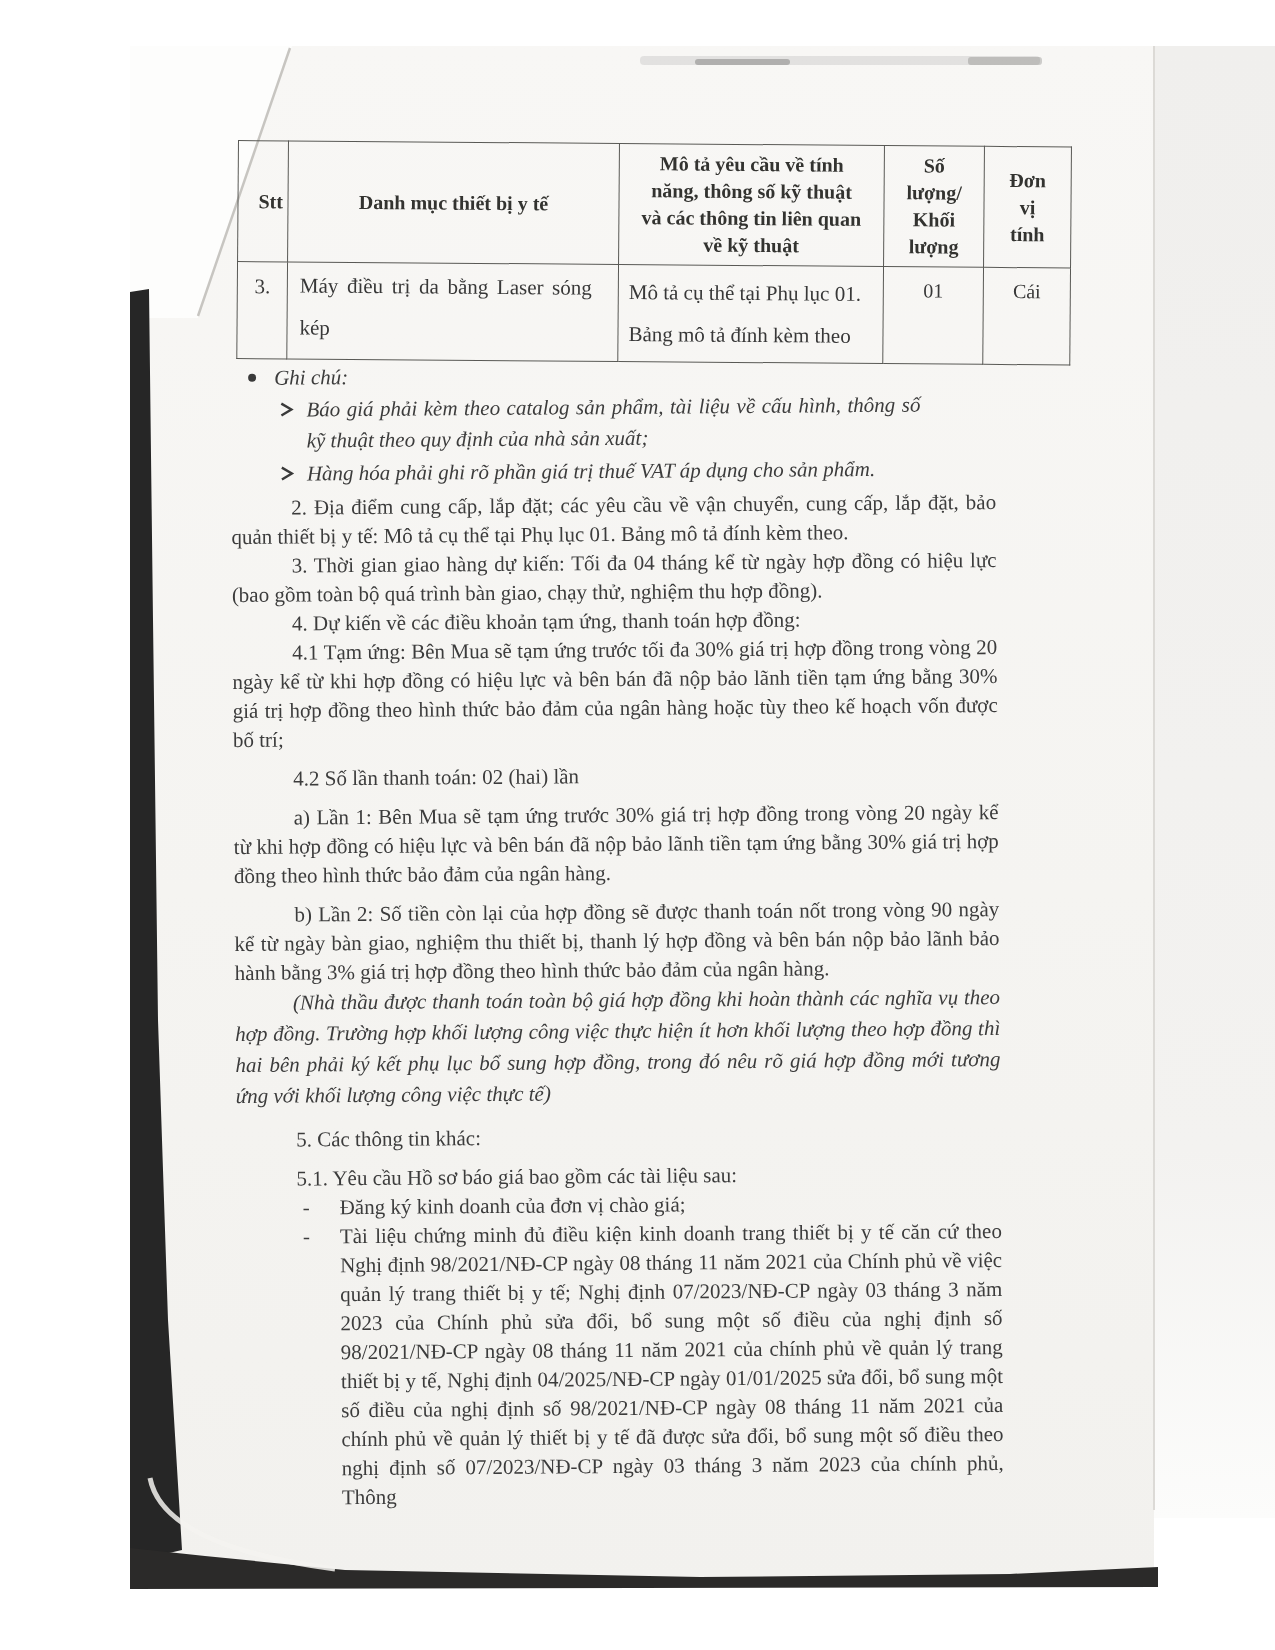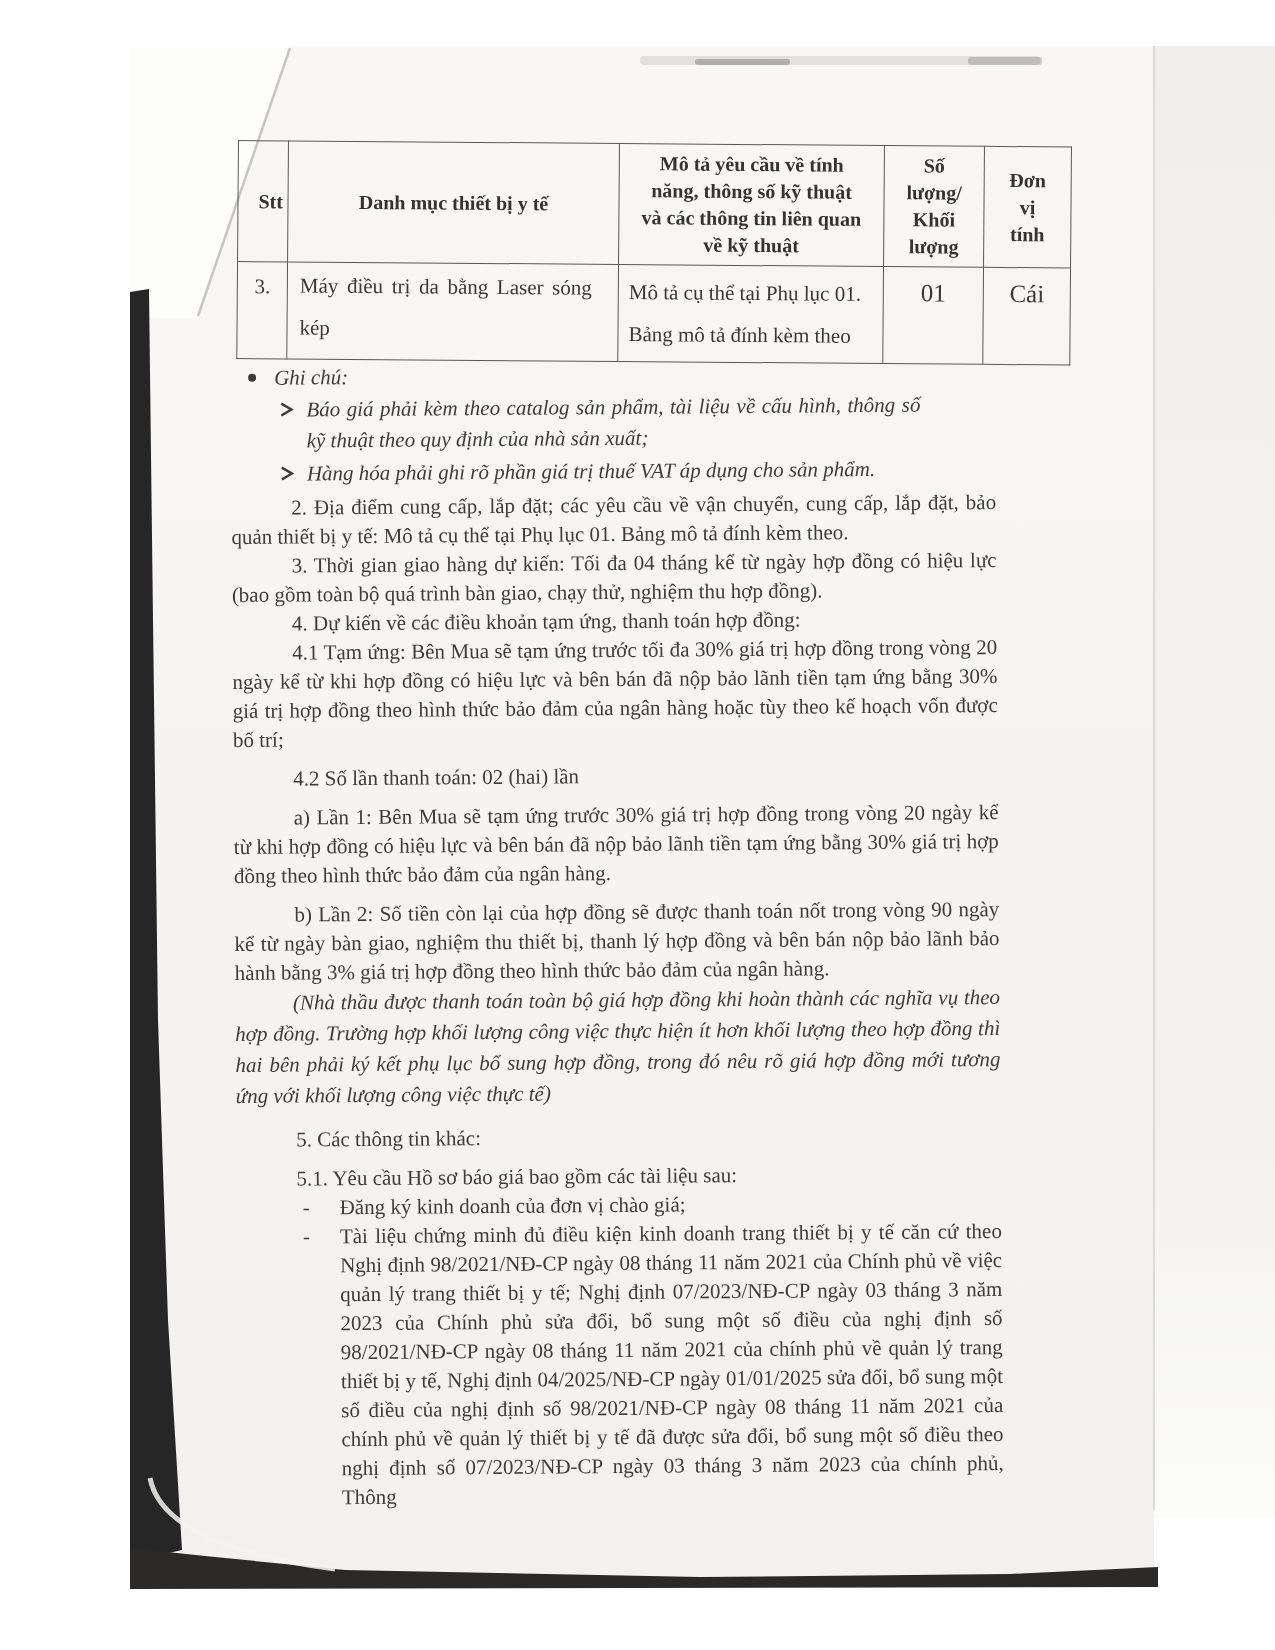--- a/index.html
+++ b/index.html
@@ -26,21 +26,21 @@
   }
   th.h-stt{padding:6px 2px;border-radius:23px;}
   th.h-qty{padding:6px 12px;}
   th.h-unit{padding:6px 12px;}
   tr.hdr{height:104px;}
   tr.row{height:88px;}
   td.c-stt{text-align:center;vertical-align:top;padding-top:12px;font-size:21px;}
   td.c-name{vertical-align:top;text-align:justify;padding:2px 26px 2px 12px;line-height:42px;font-size:21px;}
   td.c-desc{vertical-align:top;padding:6px 8px 6px 10px;font-size:21px;}
   td.c-desc .dline{line-height:42px;}
-  td.c-qty,td.c-unit{text-align:center;vertical-align:top;padding-top:12px;font-size:25px;}
+  td.c-qty,td.c-unit{text-align:center;vertical-align:top;padding-top:12px;font-size:20px;}
 
   
   .body-text{transform:rotate(-0.45deg);transform-origin:left top;margin-top:2px;}
   .para{margin:0;text-align:justify;line-height:29px;}
   .indent{text-indent:60px;}
   .gap-s{margin-top:4px;}
   .gap-m{margin-top:10px;}
   .gap-l{margin-top:14px;}
 
   .gc-label{position:relative;margin-top:4px;padding-left:44px;font-style:italic;line-height:30px;}

